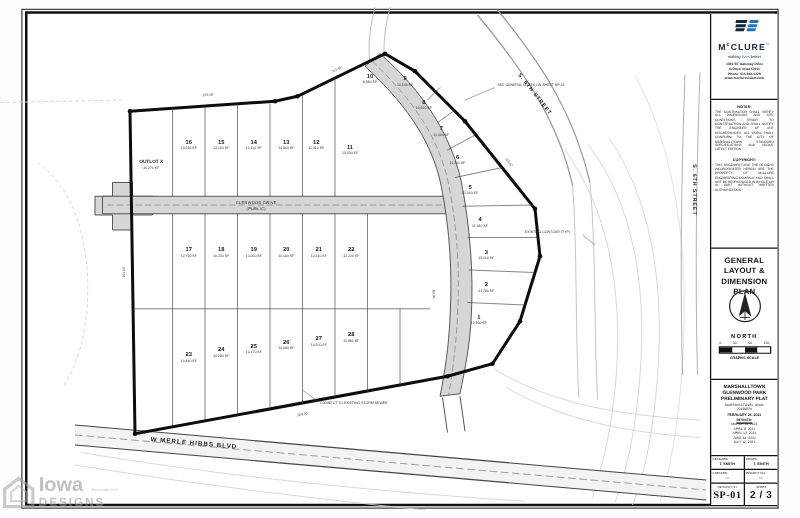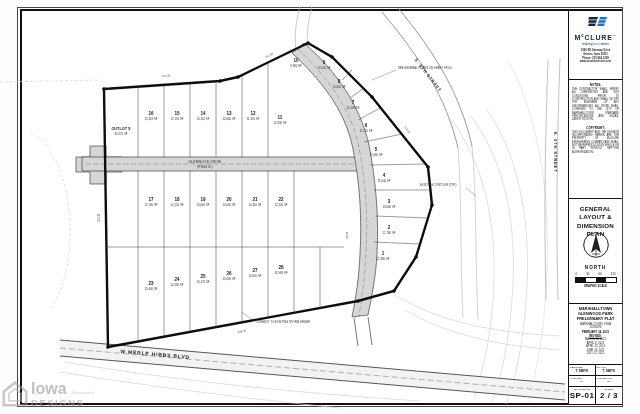--- a/index.html
+++ b/index.html
@@ -46,21 +46,21 @@
   .prj-date{font-size:2.8px;font-weight:bold;margin-top:1px;}
   .prj-rev{font-size:2.7px;font-weight:bold;text-decoration:underline;margin-top:1px;}
   .tb-credits{top:353px;height:23px;border-top:1px solid #111;display:grid;
               grid-template-columns:1fr 1fr;grid-template-rows:1fr 1fr;}
   .cr-cell{border-right:1px solid #111;border-bottom:1px solid #111;padding:.5px 1px;}
   .cr-cell:nth-child(2n){border-right:none;}
   .cr-label{font-size:2.4px;color:#222;}
   .cr-val{font-size:3px;font-weight:bold;text-align:center;}
   .tb-sheet{top:376px;height:17px;display:flex;}
   .sh-cell{flex:1;text-align:center;padding-top:1px;}
-  .sh-cell:first-child{border-right:1px solid #111;}
+  .sh-cell:first-child{border-right:1px solid #111;font-family:Liberation Serif, serif;}
   .sh-label{font-size:2.4px;}
   .sh-val{font-size:8px;font-weight:bold;letter-spacing:.5px;}
 
   
   .watermark{position:absolute;left:2px;top:374px;width:100px;height:40px;opacity:.55;
              display:flex;align-items:center;gap:3px;}
   .wm-text{line-height:1;}
   .wm-iowa{font-size:16px;font-weight:bold;color:#8f8f8f;text-shadow:0 0 1px #fff;}
   .wm-assoc{font-size:3.4px;color:#9a9a9a;margin-left:2px;}
   .wm-realtors{font-size:9.5px;font-weight:bold;letter-spacing:1.5px;color:#8f8f8f;

